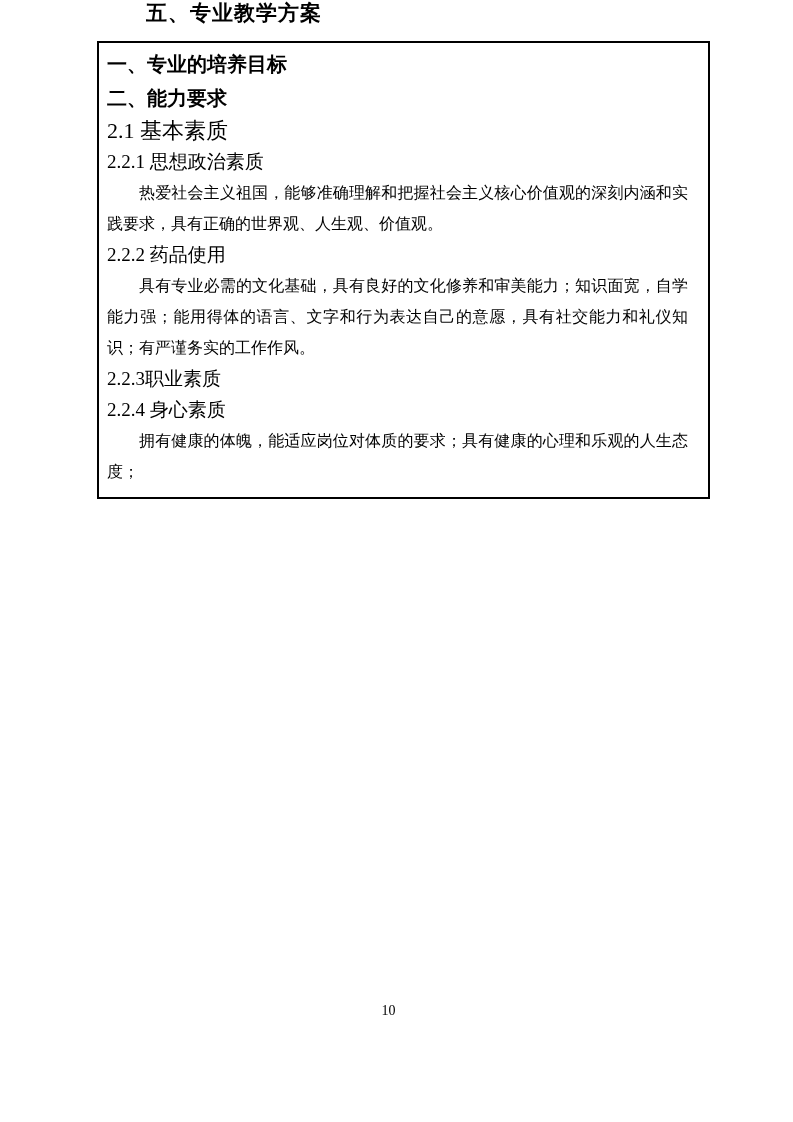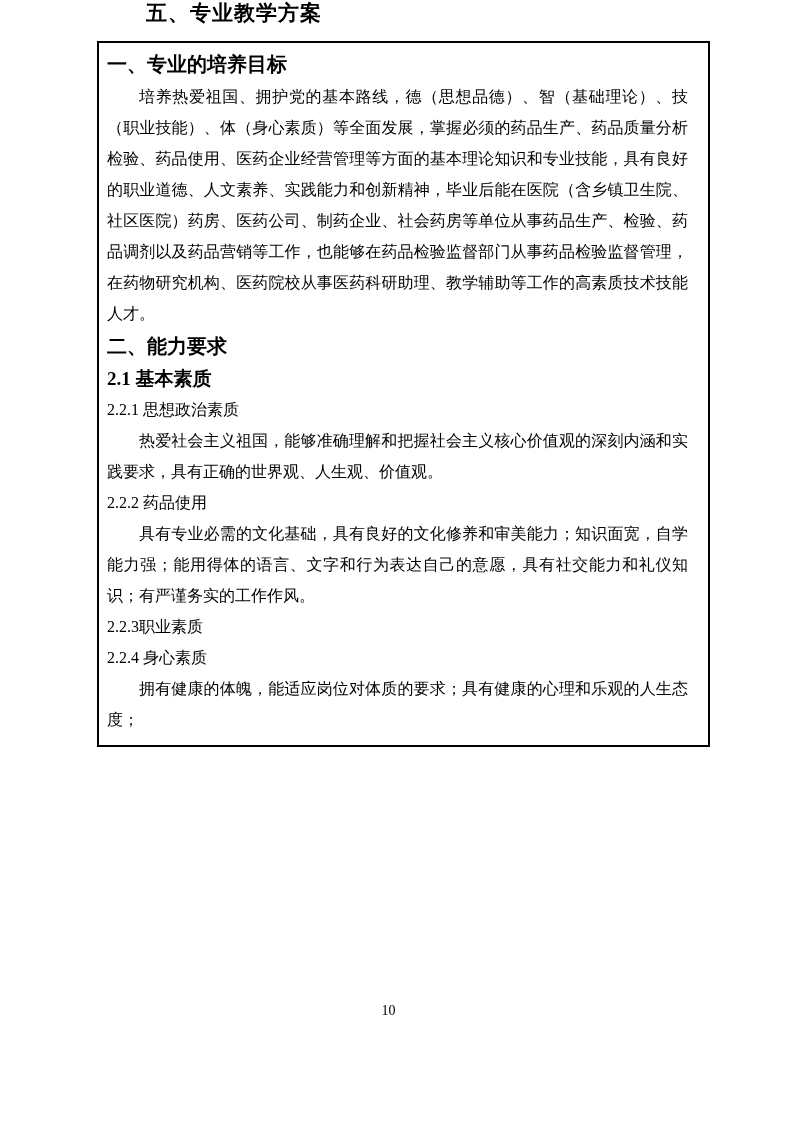--- a/index.html
+++ b/index.html
@@ -26,26 +26,26 @@
     width: 613px;
     border: 2px solid #000000;
     padding: 4px 20px 10px 8px;
   }
   .h1 {
     font-size: 20px;
     font-weight: bold;
     line-height: 34px;
   }
   .h2 {
-    font-size: 19px;
-    font-weight: bold;
+    font-size: 22px;
+    font-weight: normal;
     line-height: 31px;
   }
   .h3 {
-    font-size: 16px;
+    font-size: 19px;
     font-weight: normal;
     line-height: 31px;
   }
   .para {
     font-size: 16px;
     line-height: 31px;
     text-align: justify;
     text-indent: 2em;
   }
   .page-number {
@@ -61,21 +61,20 @@
 <body>
 
 <div class="page">
 
   <div class="doc-title">五、专业教学方案</div>
 
   <div class="content-box">
 
     <div class="h1">一、专业的培养目标</div>
 
-    <p class="para">培养热爱祖国、拥护党的基本路线，德（思想品德）、智（基础理论）、技（职业技能）、体（身心素质）等全面发展，掌握必须的药品生产、药品质量分析检验、药品使用、医药企业经营管理等方面的基本理论知识和专业技能，具有良好的职业道德、人文素养、实践能力和创新精神，毕业后能在医院（含乡镇卫生院、社区医院）药房、医药公司、制药企业、社会药房等单位从事药品生产、检验、药品调剂以及药品营销等工作，也能够在药品检验监督部门从事药品检验监督管理，在药物研究机构、医药院校从事医药科研助理、教学辅助等工作的高素质技术技能人才。</p>
 
     <div class="h1">二、能力要求</div>
 
     <div class="h2">2.1 基本素质</div>
 
     <div class="h3">2.2.1 思想政治素质</div>
 
     <p class="para">热爱社会主义祖国，能够准确理解和把握社会主义核心价值观的深刻内涵和实践要求，具有正确的世界观、人生观、价值观。</p>
 
     <div class="h3">2.2.2  药品使用</div>

